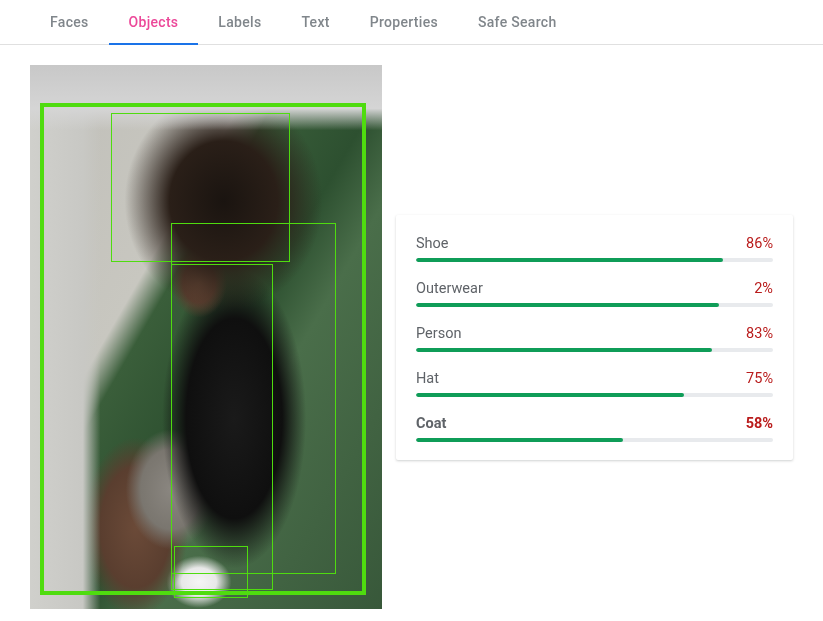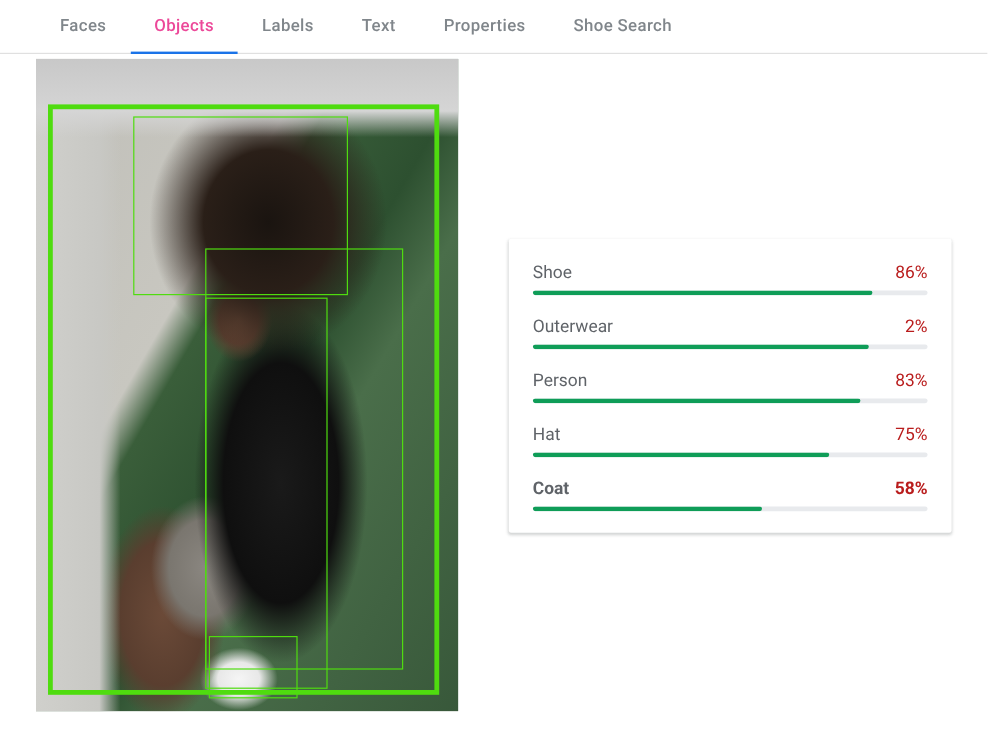--- a/index.html
+++ b/index.html
@@ -2,21 +2,21 @@
 <html><head>
   <meta charset="utf-8">
   <style>
     * { margin: 0; padding: 0; box-sizing: border-box; }
     body { font-family: 'Roboto', -apple-system, BlinkMacSystemFont, 'Segoe UI', sans-serif; background: #fff; width: 823px; }
     .container { padding: 0; }
     .tabs {
       display: flex;
       border-bottom: 1px solid #e0e0e0;
       padding: 0 30px 0 30px;
-      margin-bottom: 4px;
+      margin-bottom: 20px;
     }
     .tab {
       padding: 14px 20px;
       color: #80868b;
       font-size: 14px;
       font-weight: 500;
       cursor: pointer;
       position: relative;
       letter-spacing: 0.3px;
     }
@@ -28,21 +28,21 @@
       position: absolute;
       bottom: -1px;
       left: 0;
       right: 0;
       height: 2px;
       background: #1a73e8;
     }
     .content {
       display: flex;
       padding: 0 30px;
-      gap: 42px;
+      gap: 14px;
     }
     .image-panel {
       position: relative;
       width: 352px;
       height: 544px;
       flex-shrink: 0;
     }
     .photo {
       width: 100%;
       height: 100%;
@@ -114,21 +114,21 @@
 </head>
 <body>
 
 <div class="container">
   <div class="tabs" id="tabs">
       <div class="tab">Faces</div>
       <div class="tab active">Objects</div>
       <div class="tab">Labels</div>
       <div class="tab">Text</div>
       <div class="tab">Properties</div>
-      <div class="tab">Shoe Search</div>
+      <div class="tab">Safe Search</div>
     </div>
   <div class="content">
     <div class="image-panel">
       <div class="photo">
         <div class="photo-bg"></div>
         <div id="boxes">
             <div class="bbox thick" style="left: 2.8%; top: 7%; width: 92.6%; height: 90.5%;"></div>
             <div class="bbox thin" style="left: 23%; top: 8.8%; width: 51%; height: 27.5%;"></div>
             <div class="bbox thin" style="left: 40%; top: 29%; width: 47%; height: 64.5%;"></div>
             <div class="bbox thin" style="left: 40%; top: 36.5%; width: 29%; height: 60%;"></div>

